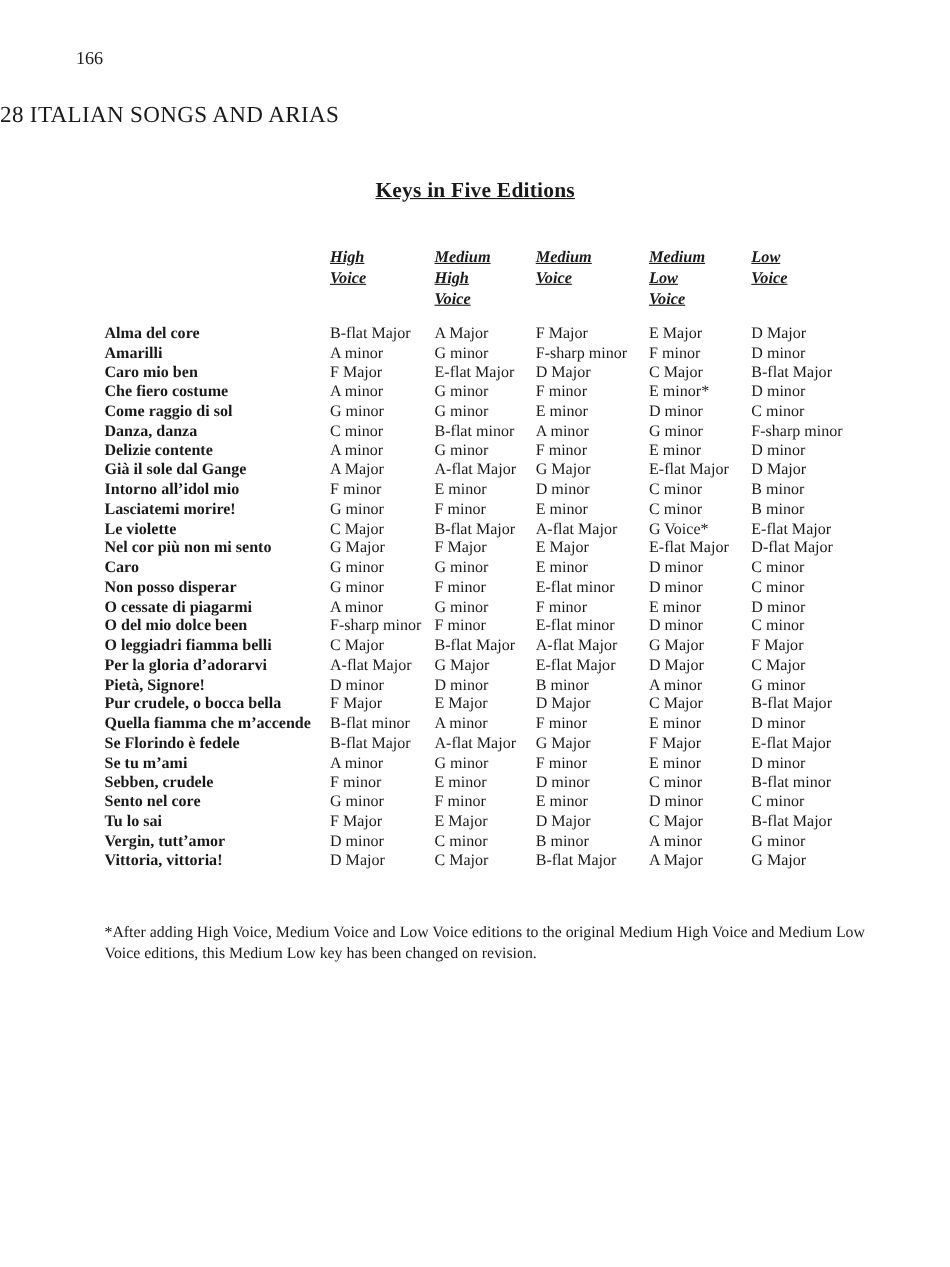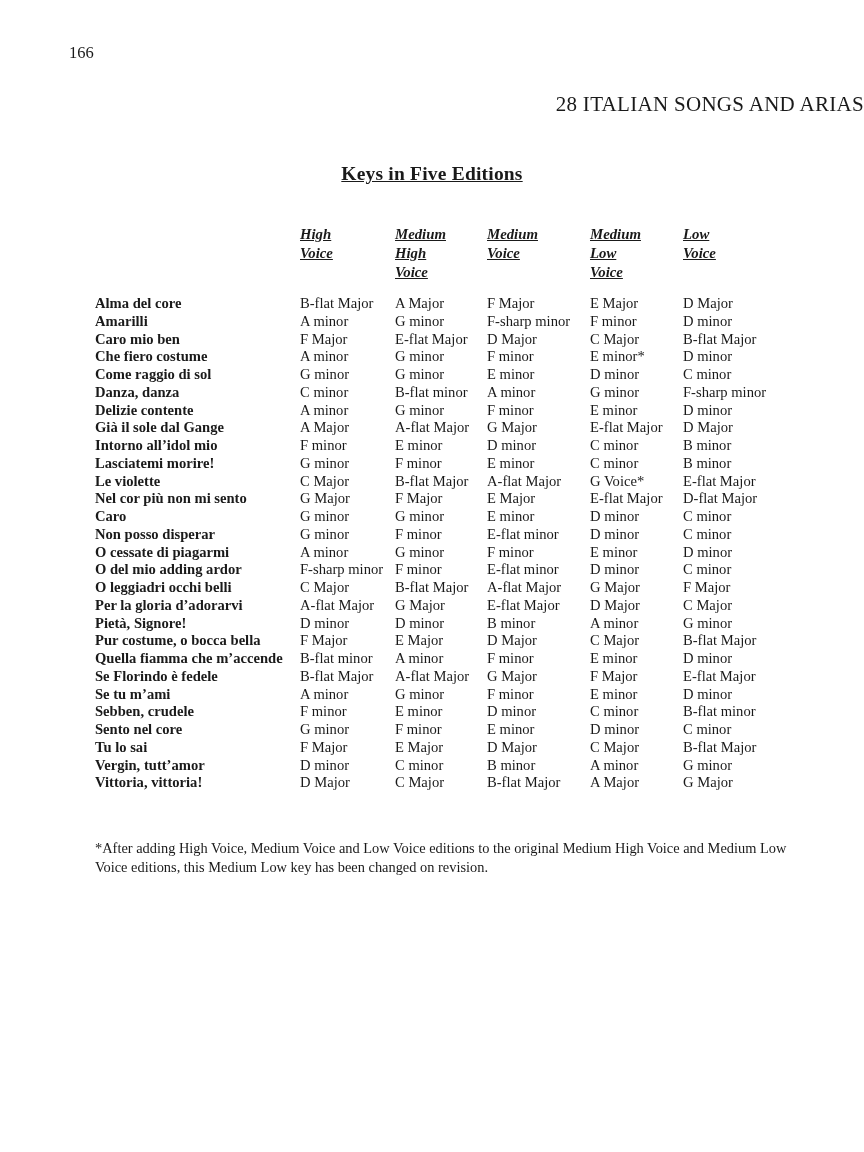--- a/index.html
+++ b/index.html
@@ -19,21 +19,21 @@
     position: absolute;
     left: 69px;
     top: 43px;
     font-size: 16.5px;
   }
   .title-block {
     position: absolute;
     top: 92px;
     left: 0;
     width: 100%;
-    text-align: right;
+    text-align: left;
     font-size: 21px;
     line-height: 24.5px;
     letter-spacing: 0.3px;
   }
   .subtitle {
     position: absolute;
     top: 163px;
     left: 0;
     width: 100%;
     text-align: center;
@@ -224,29 +224,29 @@
     </div>
     <div class="tr">
       <div class="song-title">O cessate di piagarmi</div>
       <div class="key-cell">A minor</div>
       <div class="key-cell">G minor</div>
       <div class="key-cell">F minor</div>
       <div class="key-cell">E minor</div>
       <div class="key-cell">D minor</div>
     </div>
     <div class="tr">
-      <div class="song-title">O del mio adding ardor</div>
+      <div class="song-title">O del mio dolce been</div>
       <div class="key-cell">F-sharp minor</div>
       <div class="key-cell">F minor</div>
       <div class="key-cell">E-flat minor</div>
       <div class="key-cell">D minor</div>
       <div class="key-cell">C minor</div>
     </div>
     <div class="tr">
-      <div class="song-title">O leggiadri occhi belli</div>
+      <div class="song-title">O leggiadri fiamma belli</div>
       <div class="key-cell">C Major</div>
       <div class="key-cell">B-flat Major</div>
       <div class="key-cell">A-flat Major</div>
       <div class="key-cell">G Major</div>
       <div class="key-cell">F Major</div>
     </div>
     <div class="tr">
       <div class="song-title">Per la gloria d’adorarvi</div>
       <div class="key-cell">A-flat Major</div>
       <div class="key-cell">G Major</div>
@@ -256,21 +256,21 @@
     </div>
     <div class="tr">
       <div class="song-title">Pietà, Signore!</div>
       <div class="key-cell">D minor</div>
       <div class="key-cell">D minor</div>
       <div class="key-cell">B minor</div>
       <div class="key-cell">A minor</div>
       <div class="key-cell">G minor</div>
     </div>
     <div class="tr">
-      <div class="song-title">Pur costume, o bocca bella</div>
+      <div class="song-title">Pur crudele, o bocca bella</div>
       <div class="key-cell">F Major</div>
       <div class="key-cell">E Major</div>
       <div class="key-cell">D Major</div>
       <div class="key-cell">C Major</div>
       <div class="key-cell">B-flat Major</div>
     </div>
     <div class="tr">
       <div class="song-title">Quella fiamma che m’accende</div>
       <div class="key-cell">B-flat minor</div>
       <div class="key-cell">A minor</div>

